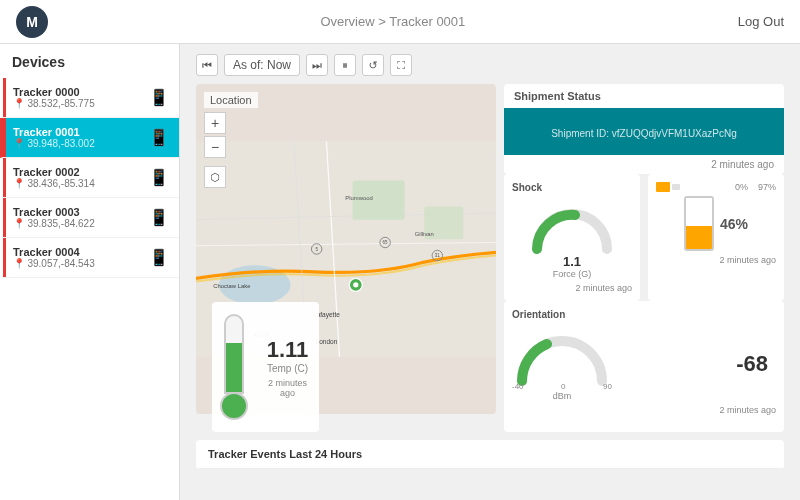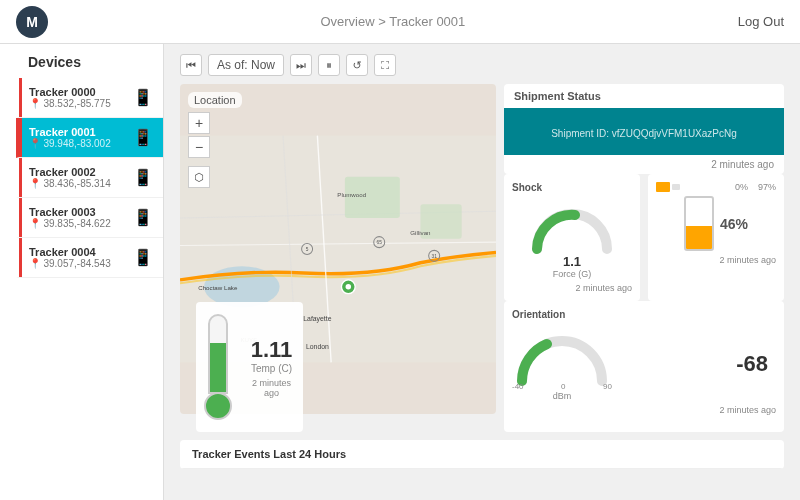--- a/index.html
+++ b/index.html
@@ -17,22 +17,22 @@
     }
     .breadcrumb { color: #555; font-size: 13px; }
     .breadcrumb span { color: #888; }
     .logout-btn { color: #555; cursor: pointer; font-size: 13px; }
 
     
     .main-layout { display: flex; flex: 1; overflow: hidden; }
 
     
     .sidebar {
-      width: 164px; background: #fff; border-right: 1px solid #ddd;
-      display: flex; flex-direction: column; overflow-y: auto; flex-shrink: 0; padding-left: 16px;
+      width: 180px; background: #fff; border-right: 1px solid #ddd;
+      display: flex; flex-direction: column; overflow-y: auto; flex-shrink: 0;
     }
     .sidebar-title {
       padding: 10px 12px 8px; font-size: 14px; font-weight: bold; color: #333;
     }
     .device-item {
       display: flex; align-items: center; padding: 8px 10px; border-left: 3px solid transparent;
       cursor: pointer; border-bottom: 1px solid #f0f0f0; position: relative;
     }
     .device-item.active { background: #00bcd4; border-left-color: #e53935; }
     .device-item .red-bar { position: absolute; left: 0; top: 0; bottom: 0; width: 3px; background: #e53935; }
@@ -68,21 +68,21 @@
     }
 
     
     .map-panel {
       background: #e8e0d8; border-radius: 4px; overflow: hidden;
       position: relative; height: 330px;
       grid-row: 1 / 2; grid-column: 1 / 2;
     }
     .map-label {
       position: absolute; top: 8px; left: 8px; font-size: 11px; color: #555;
-      background: rgba(255,255,255,0.8); padding: 2px 6px; border-radius: 6px;
+      background: rgba(255,255,255,0.8); padding: 2px 6px; border-radius: 0;
     }
     .map-controls {
       position: absolute; top: 28px; left: 8px; display: flex; flex-direction: column; gap: 2px;
     }
     .map-ctrl-btn {
       width: 22px; height: 22px; background: #fff; border: 1px solid #ccc;
       display: flex; align-items: center; justify-content: center; cursor: pointer; font-size: 14px; color: #555;
     }
     
     .map-svg { width: 100%; height: 100%; }

